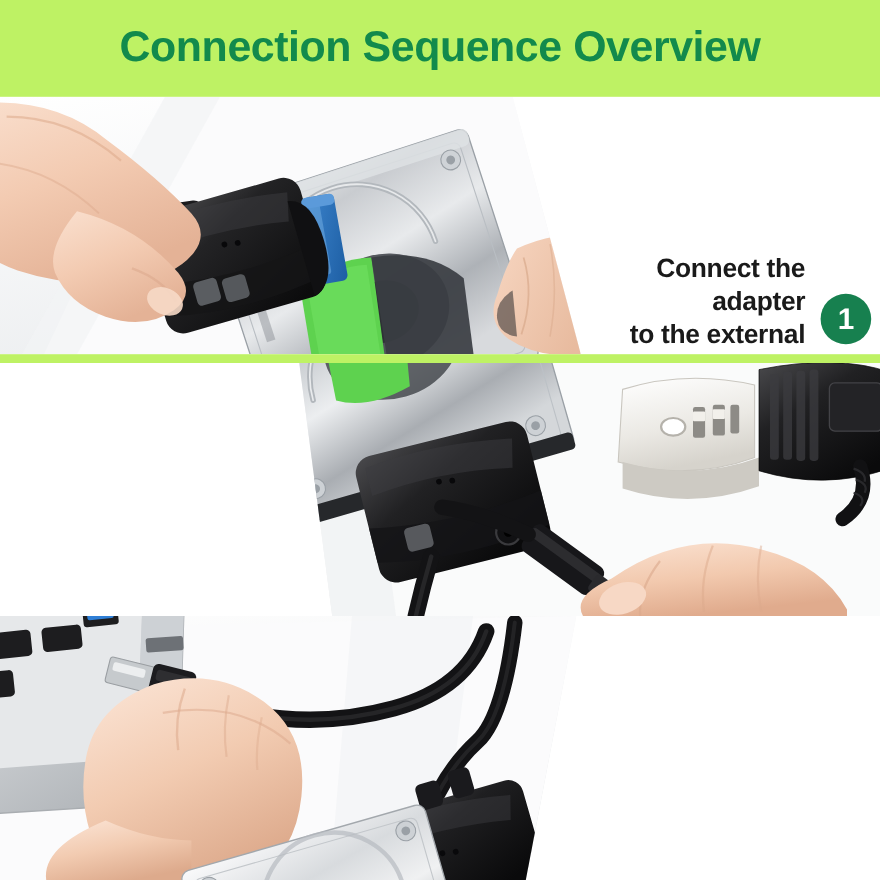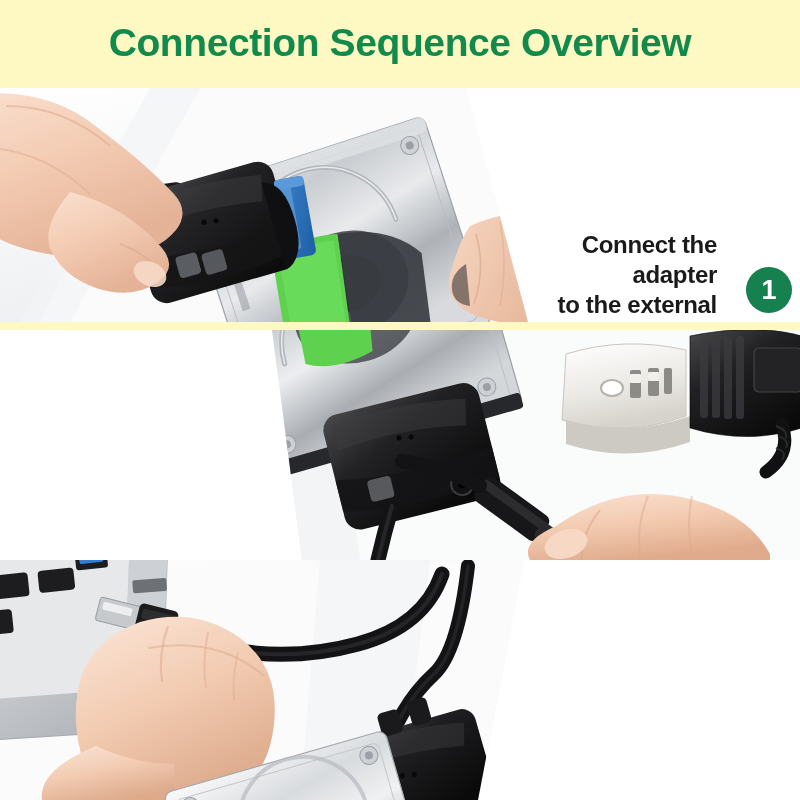--- a/index.html
+++ b/index.html
@@ -4,21 +4,21 @@
 <style>
   html, body {
     margin: 0;
     padding: 0;
     background: #ffffff;
   }
   #page {
     position: relative;
     width: 800px;
     height: 800px;
-    background: #fef9c3;
+    background: #bef264;
     overflow: hidden;
     font-family: "Liberation Sans", sans-serif;
   }
 
   
   .title {
     position: absolute;
     left: 0;
     top: 18px;
     width: 800px;
@@ -68,21 +68,21 @@
     left: 0;
     width: 540px;
     clip-path: polygon(0 0, 524px 0, 478px 100%, 0 100%);
   }
 
   
   .caption {
     position: absolute;
     display: flex;
     align-items: center;
-    gap: 29px;
+    gap: 14px;
   }
   #caption-1 { left: 520px; top: 142px; width: 272px; justify-content: flex-end; }
 
   .caption-text {
     font-size: 24px;
     font-weight: bold;
     color: #1a1a1a;
     line-height: 30px;
     letter-spacing: -0.3px;
   }

